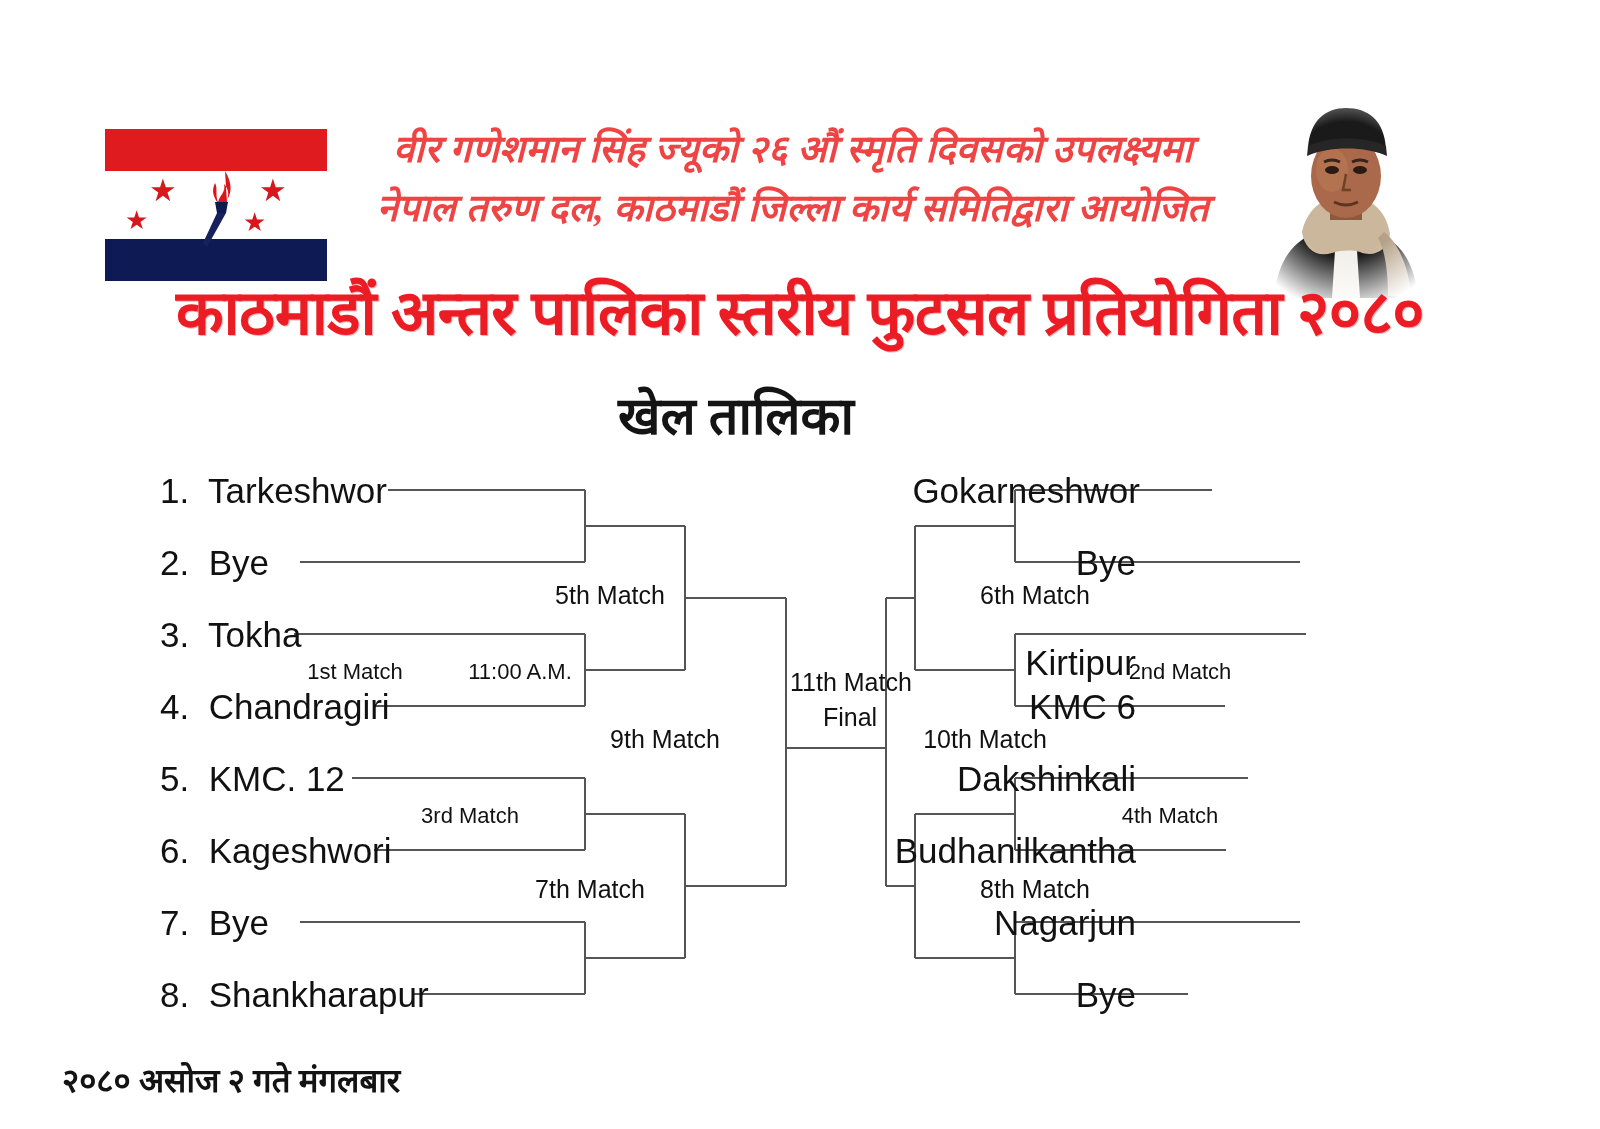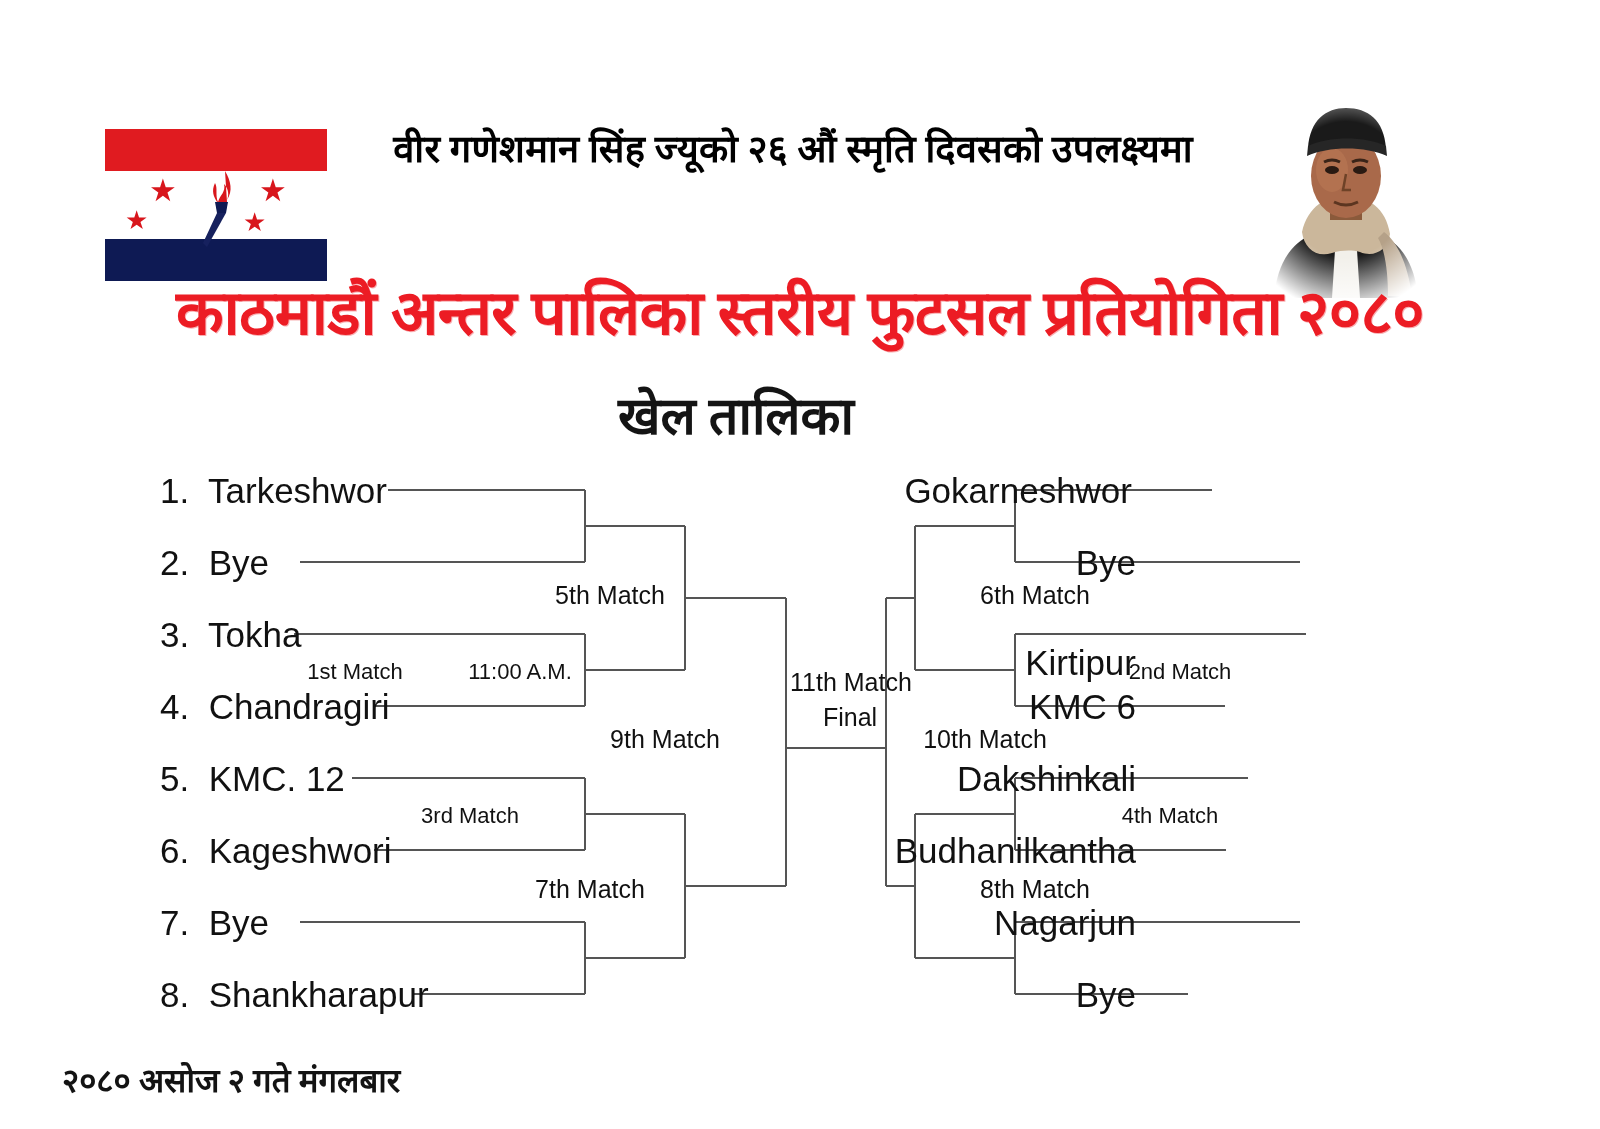--- a/index.html
+++ b/index.html
@@ -64,23 +64,24 @@
   .star.s2 { left: 20px;  top: 78px; font-size: 26px; }
   .star.s3 { left: 154px; top: 46px; font-size: 31px; }
   .star.s4 { left: 138px; top: 80px; font-size: 26px; }
   .torch { position: absolute; left: 86px; top: 40px; }
 
   .header-text {
     position: absolute;
     left: 348px;
     top: 72px;
     width: 890px;
-    color: #000000;
-    font-family: "Liberation Serif", serif;
-    font-weight: bold;
+    color: #ef4444;
+    font-family: "Liberation Serif", serif;
+    font-weight: bold;
+    font-style: italic;
     font-size: 38px;
     line-height: 1.55;
     letter-spacing: 0.2px;
     text-align: center;
   }
   .header-text .line { white-space: nowrap; }
 
   .portrait {
     position: absolute;
     left: 1256px;
@@ -191,20 +192,21 @@
       <span class="star s4">★</span>
       <svg class="torch" width="58" height="82" viewBox="0 0 58 82">
         <path d="M34 2 C40 12 42 22 36 31 C39 24 36 18 33 15 C35 23 29 26 27 33 C24 26 27 19 24 14 C20 22 23 28 26 33 L36 33 Z" fill="#d8161c"></path>
         <path d="M24 33 L37 33 L35 44 L26 44 Z" fill="#0e1a54"></path>
         <path d="M26 44 L35 44 L16 78 L12 74 Z" fill="#16215e"></path>
       </svg>
     </div>
 
     <div class="header-text">
       <div class="line">वीर गणेशमान सिंह ज्यूको २६ औं स्मृति दिवसको उपलक्ष्यमा</div>
+      <div class="line">नेपाल तरुण दल, काठमाडौं जिल्ला कार्य समितिद्वारा आयोजित</div>
     </div>
 
     <svg class="portrait" viewBox="0 0 180 198">
       <defs>
         <radialGradient id="fadeBg" cx="50%" cy="45%" r="62%">
           <stop offset="55%" stop-color="#ffffff" stop-opacity="0"></stop>
           <stop offset="100%" stop-color="#ffffff" stop-opacity="1"></stop>
         </radialGradient>
       </defs>
       <rect x="0" y="0" width="180" height="198" fill="#ffffff"></rect>
@@ -329,21 +331,21 @@
     </div>
     <div class="team left" style="left:160px; top:465px;">
       <span class="seed">7.&nbsp;</span>
       <span>Bye</span>
     </div>
     <div class="team left" style="left:160px; top:537px;">
       <span class="seed">8.&nbsp;</span>
       <span>Shankharapur</span>
     </div>
 
-    <div class="team right" style="right:164px; top:33px;">Gokarneshwor</div>
+    <div class="team right" style="right:156px; top:33px;">Gokarneshwor</div>
     <div class="team right" style="right:160px; top:105px;">Bye</div>
     <div class="team right" style="right:160px; top:177px;margin-top:28px;">Kirtipur</div>
     <div class="team right" style="right:160px; top:249px;">KMC 6</div>
     <div class="team right" style="right:160px; top:321px;">Dakshinkali</div>
     <div class="team right" style="right:160px; top:393px;text-align:center;">Budhanilkantha</div>
     <div class="team right" style="right:160px; top:465px;margin-left:48px;">Nagarjun</div>
     <div class="team right" style="right:160px; top:537px;">Bye</div>
 
     <div class="mlabel" style="left:280px; top:219px; width:150px;">1st Match</div>
     <div class="mlabel" style="left:455px; top:219px; width:130px;">11:00 A.M.</div>

